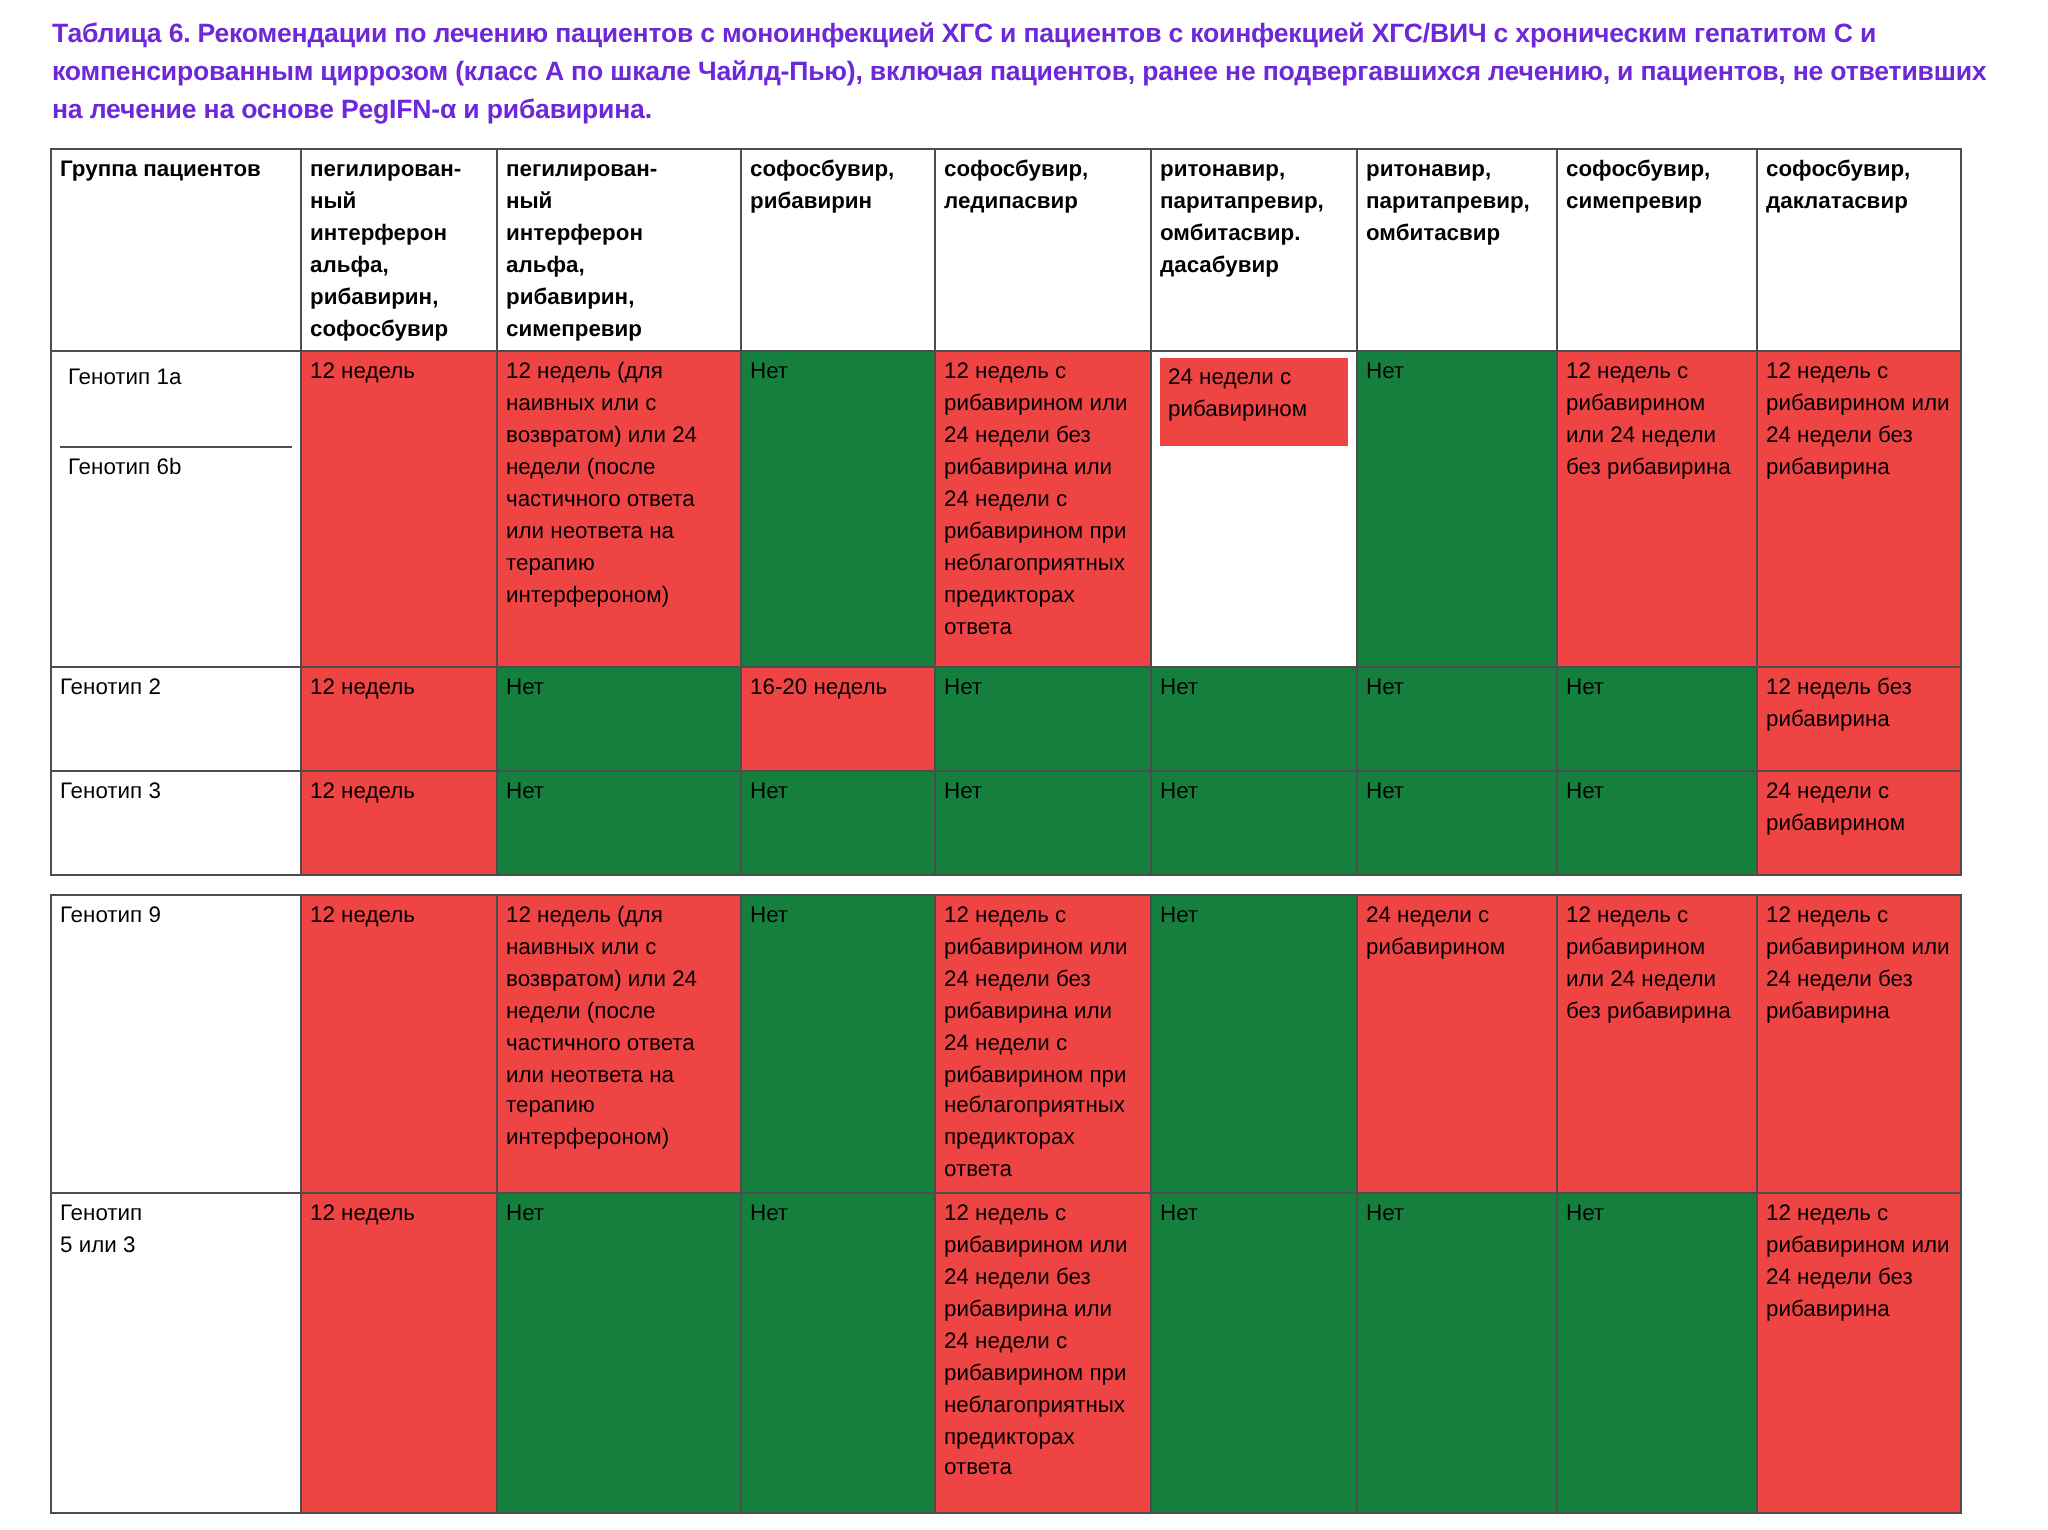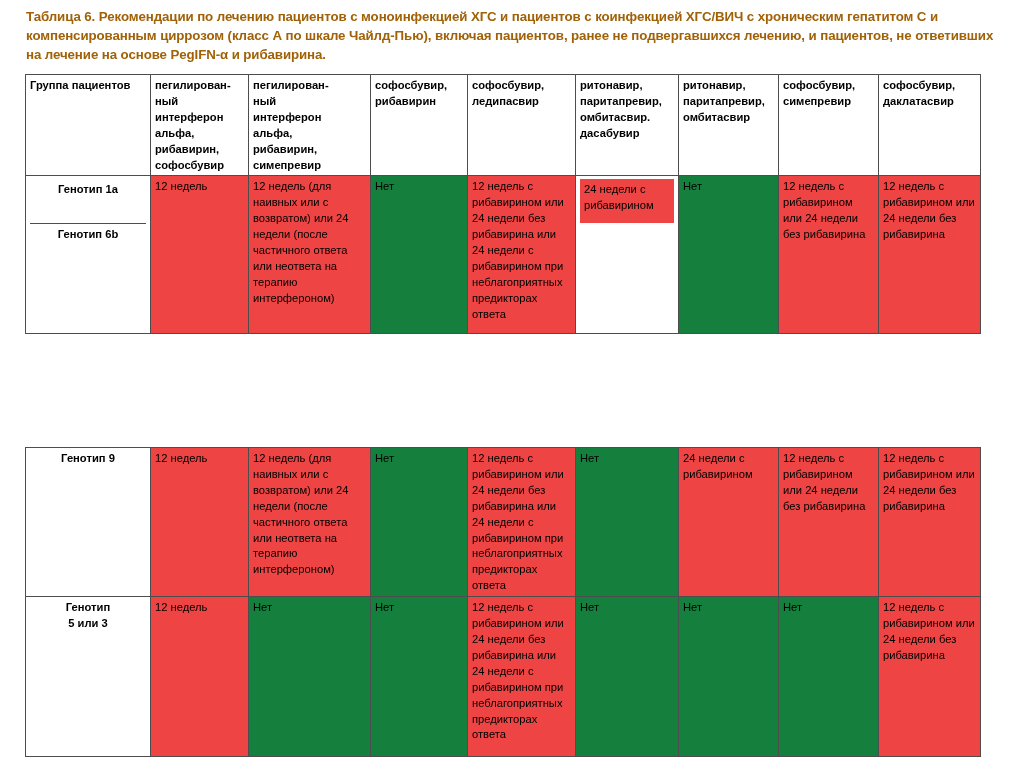--- a/index.html
+++ b/index.html
@@ -18,21 +18,21 @@
 
   #caption {
     position: absolute;
     left: 26px;
     top: 8px;
     width: 972px;
     font-size: 13.3px;
     font-weight: bold;
     line-height: 1.42;
     letter-spacing: -0.1px;
-    color: #a16207;
+    color: #6d28d9;
   }
 
   .tablewrap {
     position: absolute;
     left: 25px;
   }
   #block-top  { top: 74px; }
   #block-bottom { top: 447px; }
 
   table.grid {
@@ -55,21 +55,21 @@
   col.c1 { width: 98px; }
   col.c2 { width: 122px; }
   col.c3 { width: 97px; }
   col.c4 { width: 108px; }
   col.c5 { width: 103px; }
   col.c6 { width: 100px; }
   col.c7 { width: 100px; }
   col.c8 { width: 102px; }
 
   td.hdr       { background: #ffffff; font-weight: bold; }
-  td.rowlabel  { background: #ffffff; font-weight: bold; text-align: center; }
+  td.rowlabel  { background: #ffffff; font-weight: normal; }
   td.yes       { background: #ef4444; }
   td.no        { background: #15803d; }
 
   
   table.sub {
     border-collapse: collapse;
     table-layout: fixed;
     width: 100%;
     height: 100%;
   }
@@ -159,21 +159,43 @@
                   <td class="yes">24 недели с рибавирином</td>
                 </tr>
         </tbody>
             </table>
       </td>
       <td class="no">Нет</td>
       <td class="yes">12 недель с рибавирином или 24 недели без рибавирина</td>
       <td class="yes">12 недель с рибавирином или 24 недели без рибавирина</td>
     </tr>
 
-
+    <tr style="height:52px">
+      <td class="rowlabel">Генотип 2</td>
+      <td class="yes">12 недель</td>
+      <td class="no">Нет</td>
+      <td class="yes">16-20 недель</td>
+      <td class="no">Нет</td>
+      <td class="no">Нет</td>
+      <td class="no">Нет</td>
+      <td class="no">Нет</td>
+      <td class="yes">12 недель без рибавирина</td>
+    </tr>
+
+    <tr style="height:52px">
+      <td class="rowlabel">Генотип 3</td>
+      <td class="yes">12 недель</td>
+      <td class="no">Нет</td>
+      <td class="no">Нет</td>
+      <td class="no">Нет</td>
+      <td class="no">Нет</td>
+      <td class="no">Нет</td>
+      <td class="no">Нет</td>
+      <td class="yes">24 недели с рибавирином</td>
+    </tr>
   </tbody>
 </table>
 </div>
 
 <div class="tablewrap" id="block-bottom">
 <table class="grid">
   <colgroup>
     <col class="c0">
         <col class="c1">
         <col class="c2">

